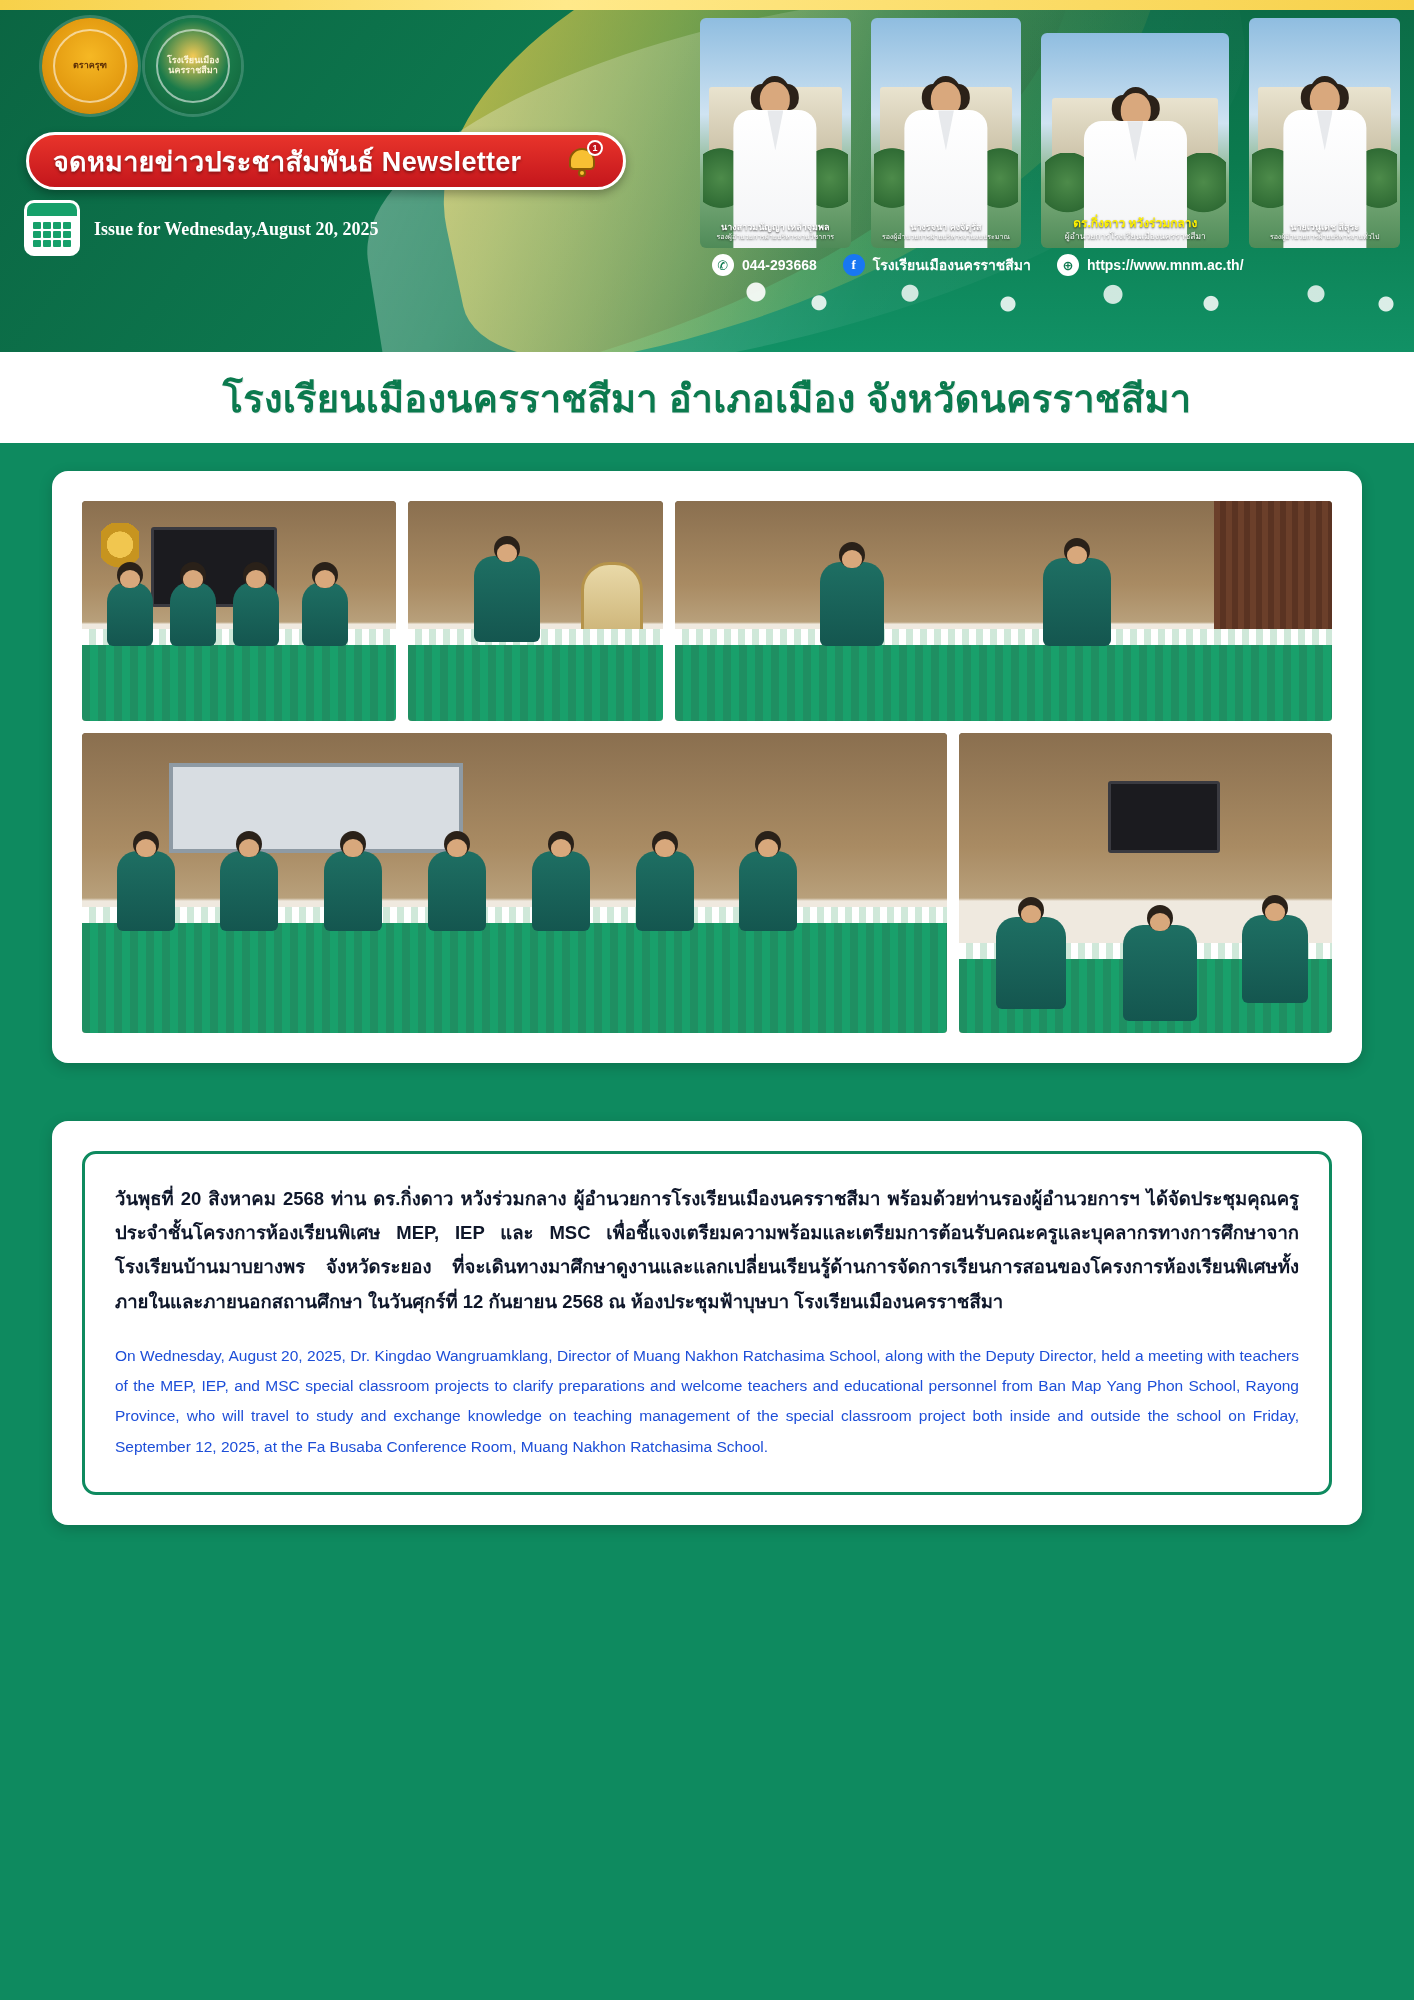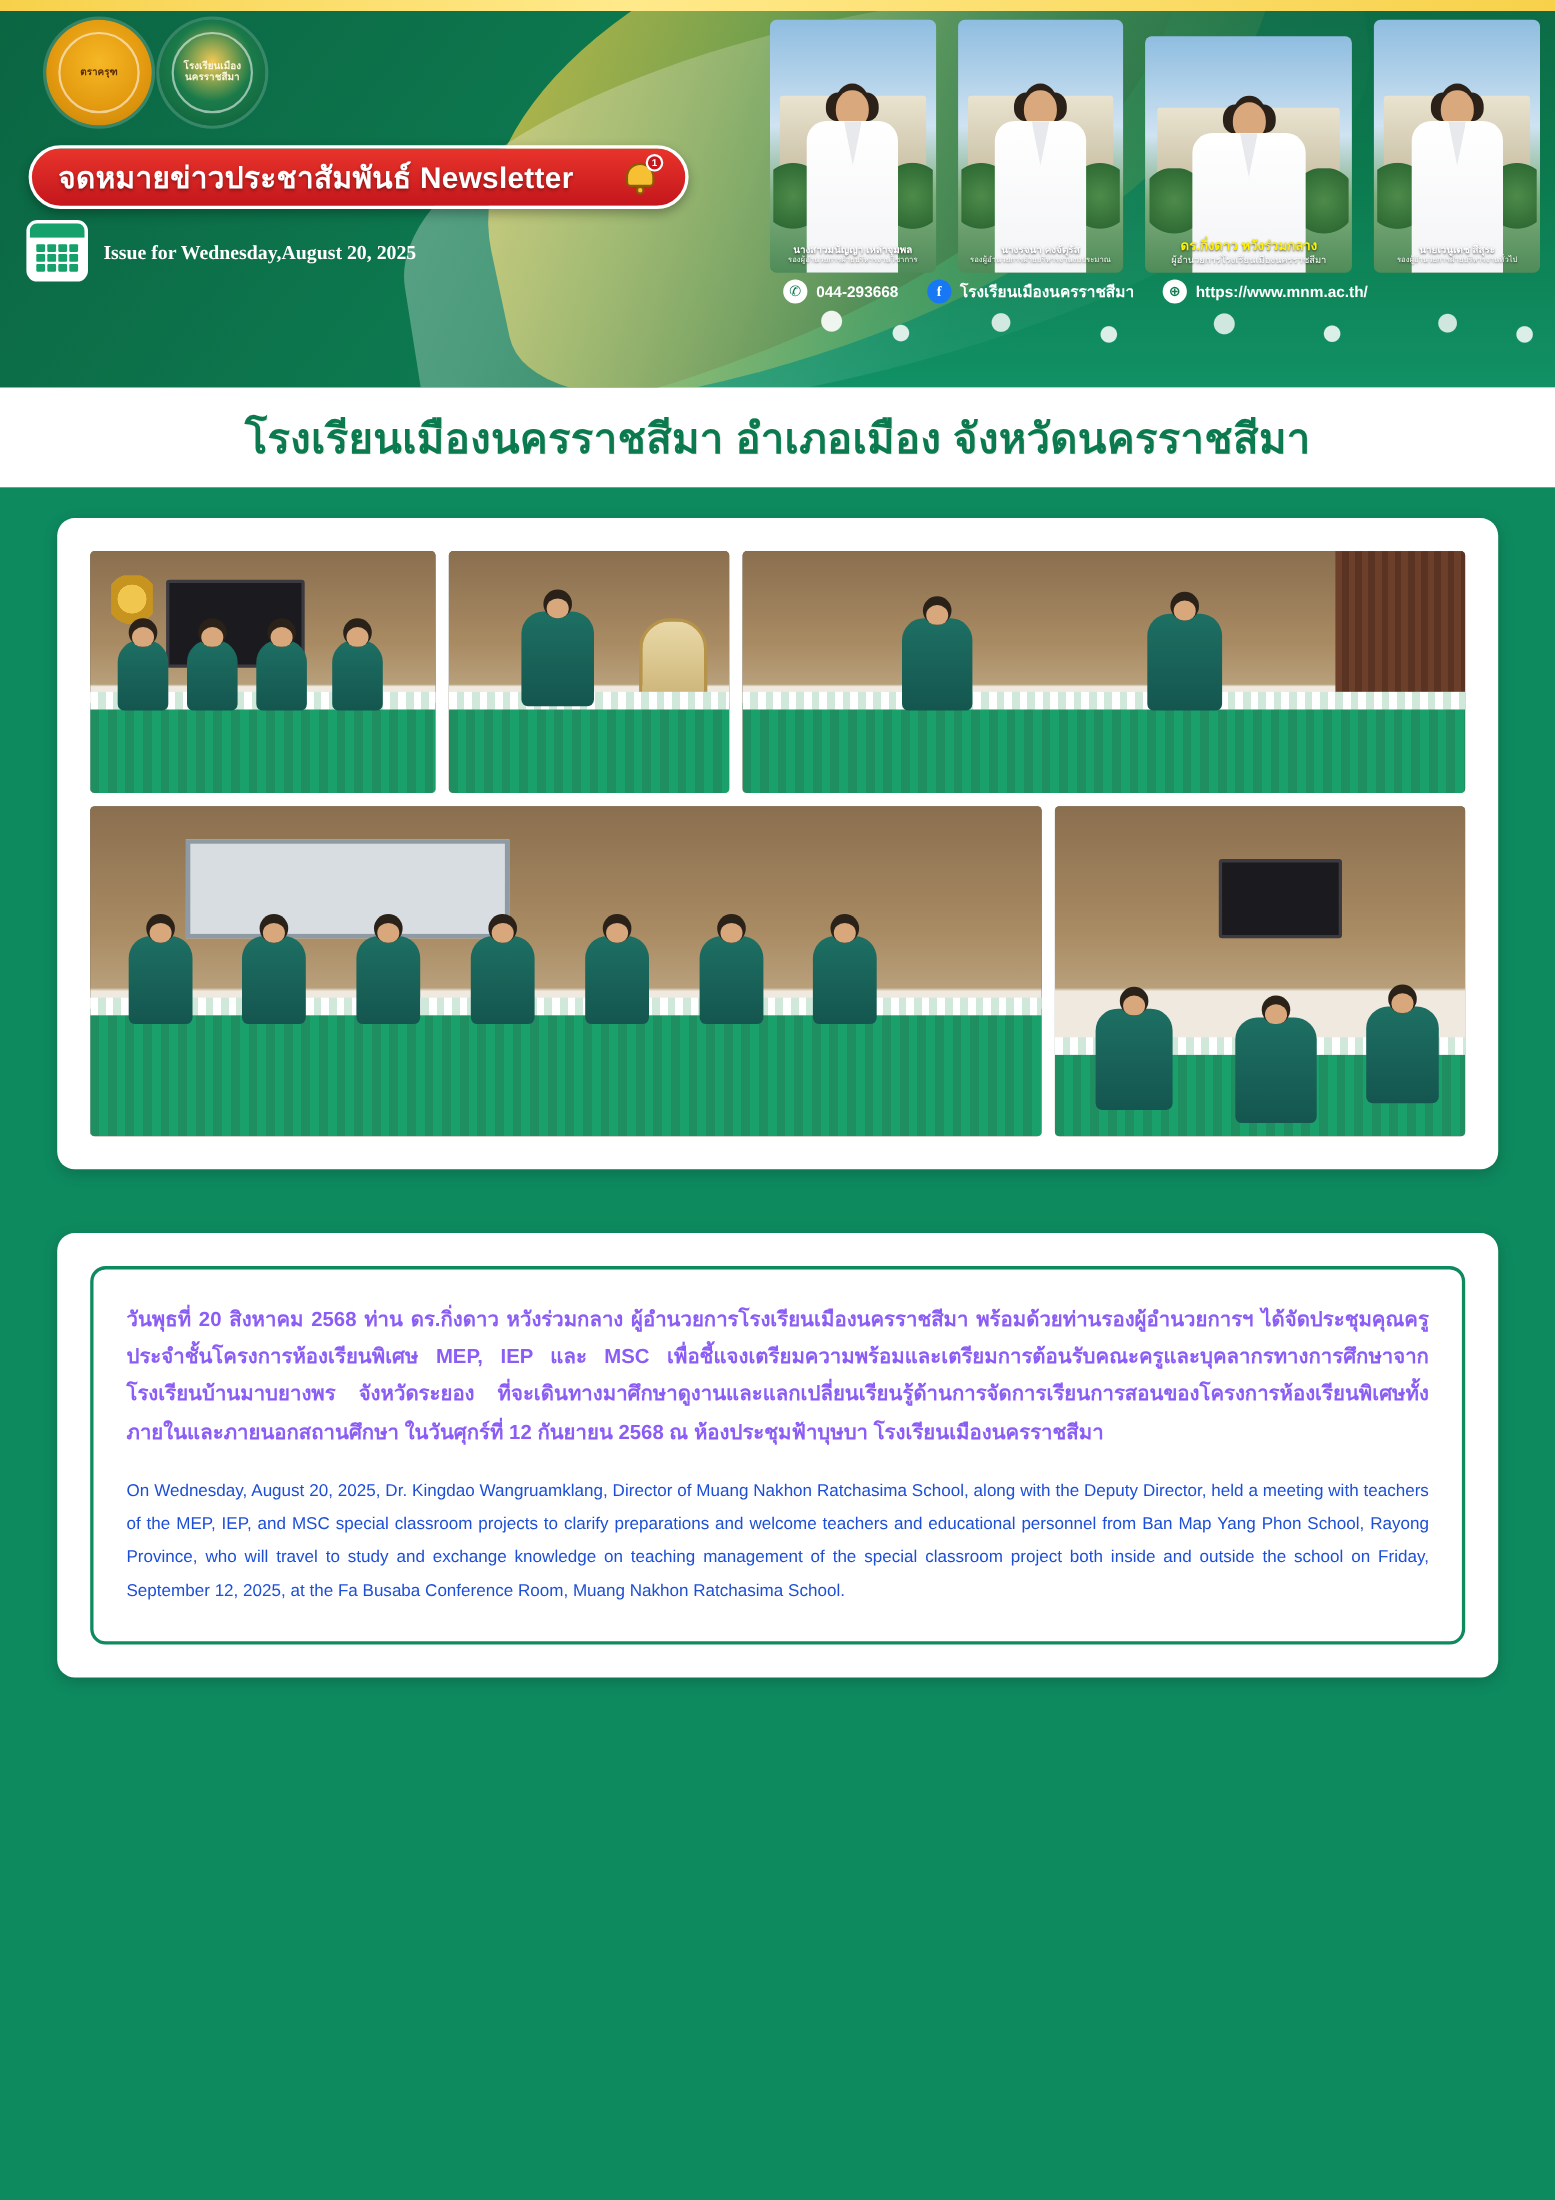--- a/index.html
+++ b/index.html
@@ -312,21 +312,21 @@
     background: repeating-linear-gradient(90deg,#6b3f2a 0 6px,#5a3322 6px 12px);
   }
 
   
   .article-inner {
     border: 3px solid #0e8a5f;
     border-radius: 14px;
     padding: 28px 30px 30px;
   }
   .article-th {
-    color: #8b5cf6; font-size: 18.5px; line-height: 1.85;
+    color: #0f172a; font-size: 18.5px; line-height: 1.85;
     text-align: justify; font-weight: bold;
   }
   .article-en {
     margin-top: 22px;
     color: #1d4ed8; font-size: 15.5px; line-height: 1.95;
     text-align: justify;
   }
 </style>
 </head>
 <body>

